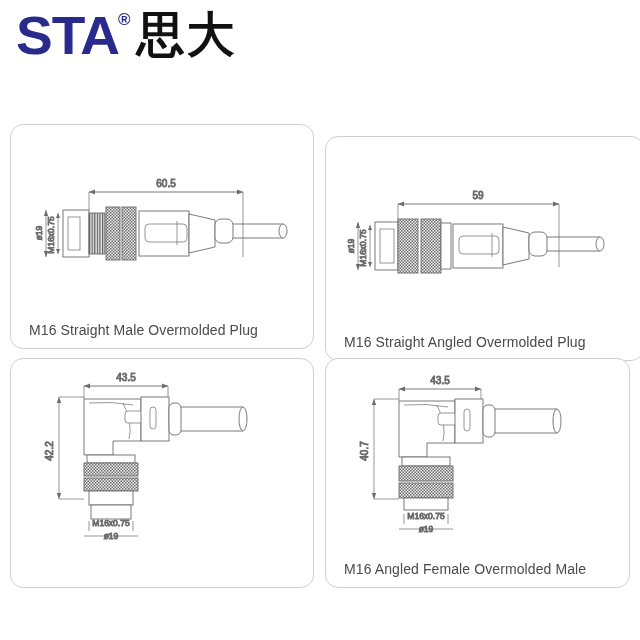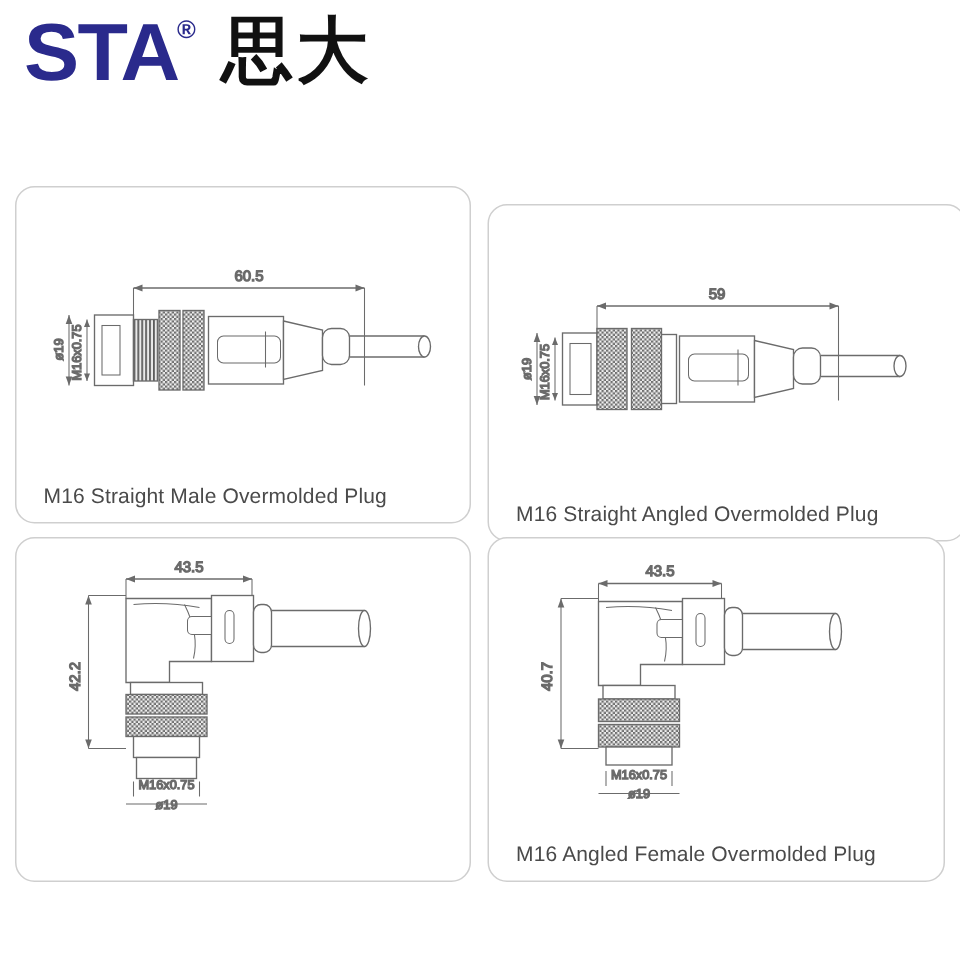--- a/index.html
+++ b/index.html
@@ -18,21 +18,21 @@
     letter-spacing:-1px;line-height:1;
     transform:scaleX(1.02);transform-origin:left top;
   }
   .logo-reg{
     font-size:17px;color:#2a2a8c;font-weight:bold;
     margin-left:1px;margin-top:3px;line-height:1;
   }
   .logo-cn{
     font-family:"DejaVu Sans","Liberation Sans",sans-serif;
     font-size:48px;font-weight:bold;color:#111111;
-    margin-left:17px;line-height:1;margin-top:2px;letter-spacing:2px;text-align:right;
+    margin-left:6px;line-height:1;margin-top:2px;letter-spacing:2px;text-align:right;
   }
 
   
   .grid{position:absolute;left:10px;top:124px;width:620px;height:468px;}
   .panel{
     position:absolute;box-sizing:border-box;
     border:1px solid #cfcfcf;border-radius:13px;background:#fff;
   }
   .p1{left:0;  top:0;   width:304px;height:225px;}
   .p2{left:315px;top:12px; width:319px;height:225px;}
@@ -272,16 +272,16 @@
           <rect x="78" y="139" width="44" height="12" fill="#fff"></rect>
 
           <line x1="78" y1="155" x2="78" y2="165" stroke-width="0.7"></line>
           <line x1="122" y1="155" x2="122" y2="165" stroke-width="0.7"></line>
           <text class="dimtxt-s" x="100" y="160" text-anchor="middle">M16x0.75</text>
           <line x1="73" y1="170" x2="127" y2="170" stroke-width="0.7"></line>
           <text class="dimtxt-s" x="100" y="173" text-anchor="middle">ø19</text>
         </g>
       </svg>
     </div>
-    <div class="caption">M16 Angled Female Overmolded Plug</div>
+    <div class="caption">M16 Angled Female Overmolded Male</div>
   </div>
 
 </div>
 
 </body></html>

